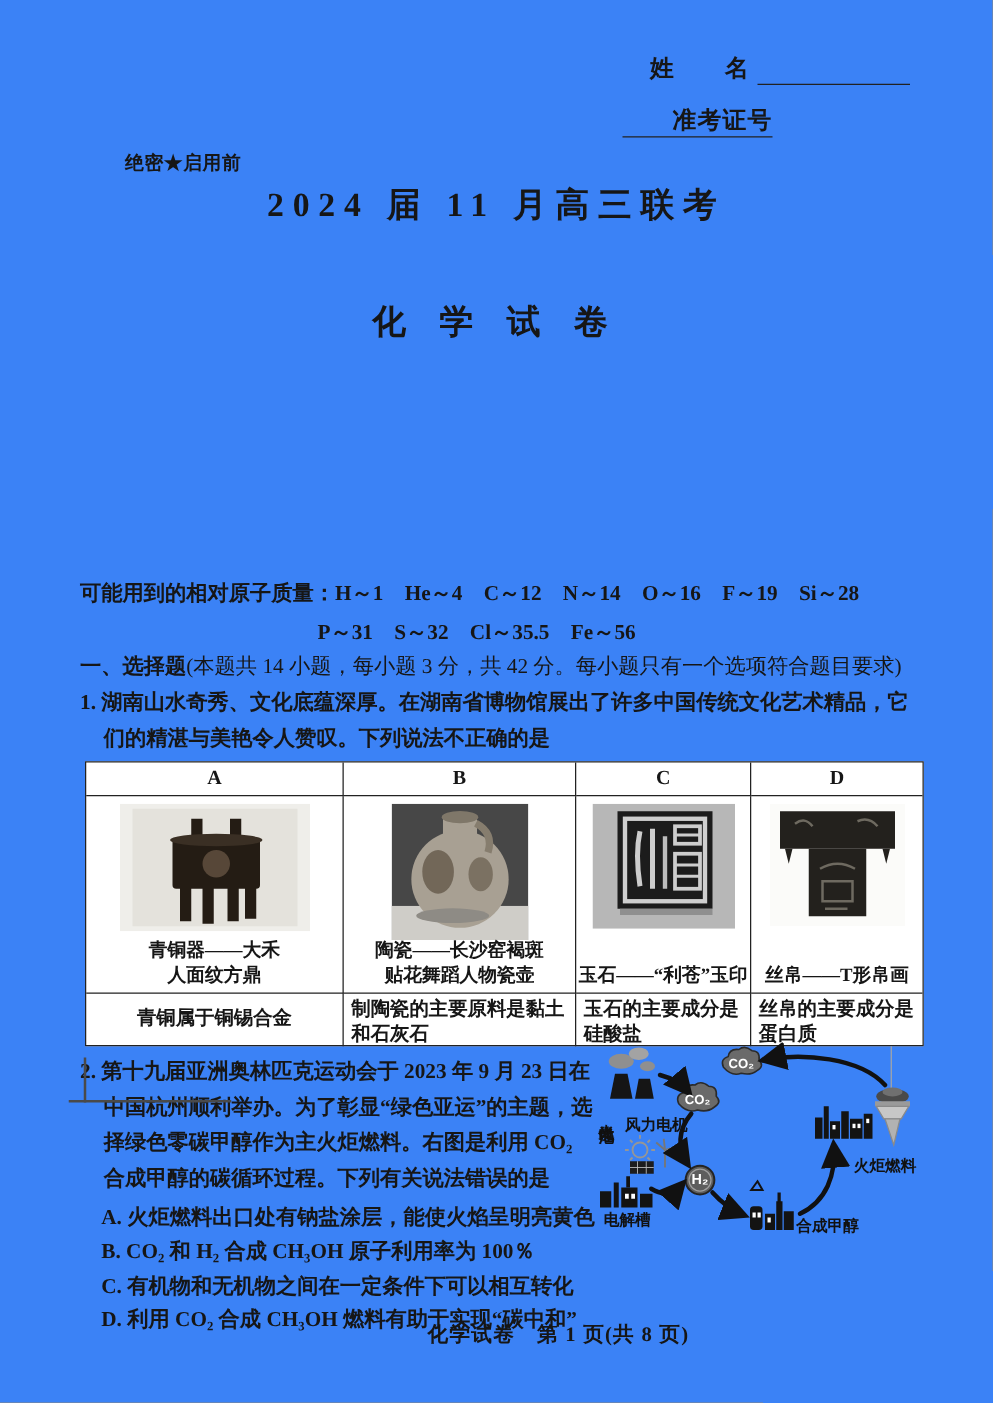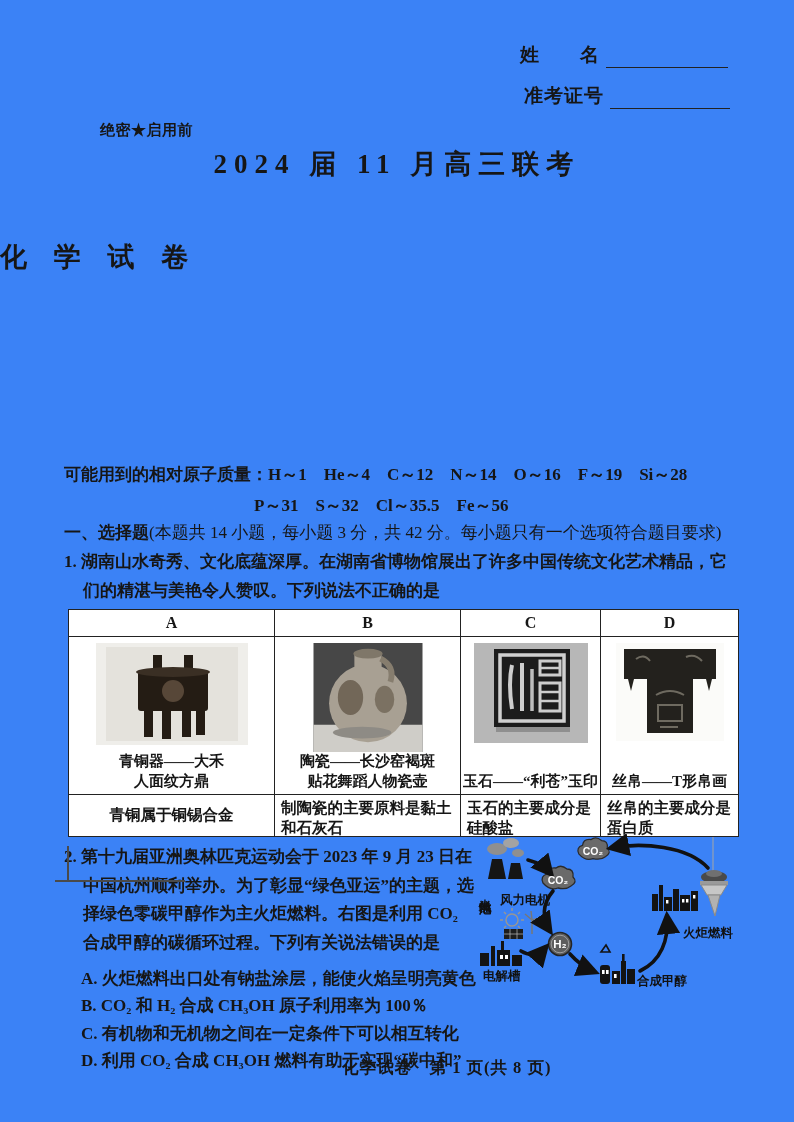--- a/index.html
+++ b/index.html
@@ -9,21 +9,21 @@
     background:#3b82f6; color:#161616; overflow:hidden;
     font-family:"Liberation Serif","DejaVu Serif",serif;
     font-weight:600;
   }
   .abs { position:absolute; }
   
   .fill-row { display:flex; align-items:flex-end; font-size:19px; letter-spacing:1px; }
   .fill-line { display:inline-block; border-bottom:1.6px solid #222; margin-left:6px; }
   .secret { font-size:15px; font-weight:700; letter-spacing:.5px;margin-left:36px; }
   .main-title { width:100%; text-align:center; font-size:27px; font-weight:700; letter-spacing:7px; }
-  .subject-title { width:100%; font-size:27px; font-weight:700; letter-spacing:10px; }
+  .subject-title { width:100%; text-align:center; font-size:27px; font-weight:700; letter-spacing:10px; }
   .body-text { font-size:17px; line-height:30px; }
   .notice p { text-indent:2em; }
   .indent2 { padding-left:190px; }
   .sec-head { font-size:17px; line-height:30px; }
   .sec-head .t { font-weight:700; }
   .sec-head .n { font-weight:500; }
   .hang { padding-left:19px; text-indent:-19px; line-height:29px; font-size:17px; }
   
   .q1table {
     display:grid; grid-template-columns:206px 186px 140px 137px;
@@ -33,21 +33,21 @@
   .q1table > div { border-right:1.2px solid #222; border-bottom:1.2px solid #222; }
   .q1table > div.c-last { border-right:none; }
   .q1table > div.r-last { border-bottom:none; }
   .th { text-align:center; font-size:16px; line-height:26px; font-weight:600; }
   .imgcell { display:flex; flex-direction:column; align-items:center; justify-content:space-between; padding:6px 2px 3px; }
   .caption { white-space:pre-line; text-align:center; font-size:15px; line-height:19.5px; font-weight:600; }
   .stmt { font-size:15.5px; line-height:19.5px; padding:3px 6px 0; }
   .stmt.center { text-align:center; padding-top:10px; }
   
   .q2-stem { width:412px; }
-  .q2-options { padding-left:17px; margin-top:8px; }
+  .q2-options { padding-left:17px; margin-top:3px; }
   .q2-options div { line-height:27.4px; font-size:17px; }
   
   .diagram { left:470px; top:834px; width:278px; height:172px; }
   .diagram svg { position:absolute; left:0; top:0; }
   .dlabel { position:absolute; font-family:Liberation Serif, serif;
             font-weight:700; font-size:12.5px; color:#111; white-space:nowrap; }
   .dlabel.vert { writing-mode:vertical-rl; text-orientation:upright; letter-spacing:1px; }
   .gas { position:absolute; transform:translate(-50%,-50%); color:#fff;
          font-family:"Liberation Sans","DejaVu Sans",sans-serif; font-weight:700; font-size:10.5px; }
   .footer { font-size:16.5px; letter-spacing:1px; }
@@ -55,21 +55,21 @@
 </style>
 </head>
 <body>
 
 <div class="page">
 
   <div class="abs fill-row" style="left:520px; top:42px;">
     <span>姓　　名</span>
     <span class="fill-line" style="width:122px;"></span>
   </div>
-  <div class="abs fill-row" style="left:524px; top:83px;">
+  <div class="abs fill-row" style="left:492px; top:83px;flex-direction:column;">
     <span>准考证号</span>
     <span class="fill-line" style="width:120px;"></span>
   </div>
 
   <div class="abs secret" style="left:64px; top:121px;">绝密★启用前</div>
 
   <div class="abs main-title" style="left:0; top:146px;">2024 届 11 月高三联考</div>
   <div class="abs subject-title" style="left:0; top:239px;">化 学 试 卷</div>
 
 

